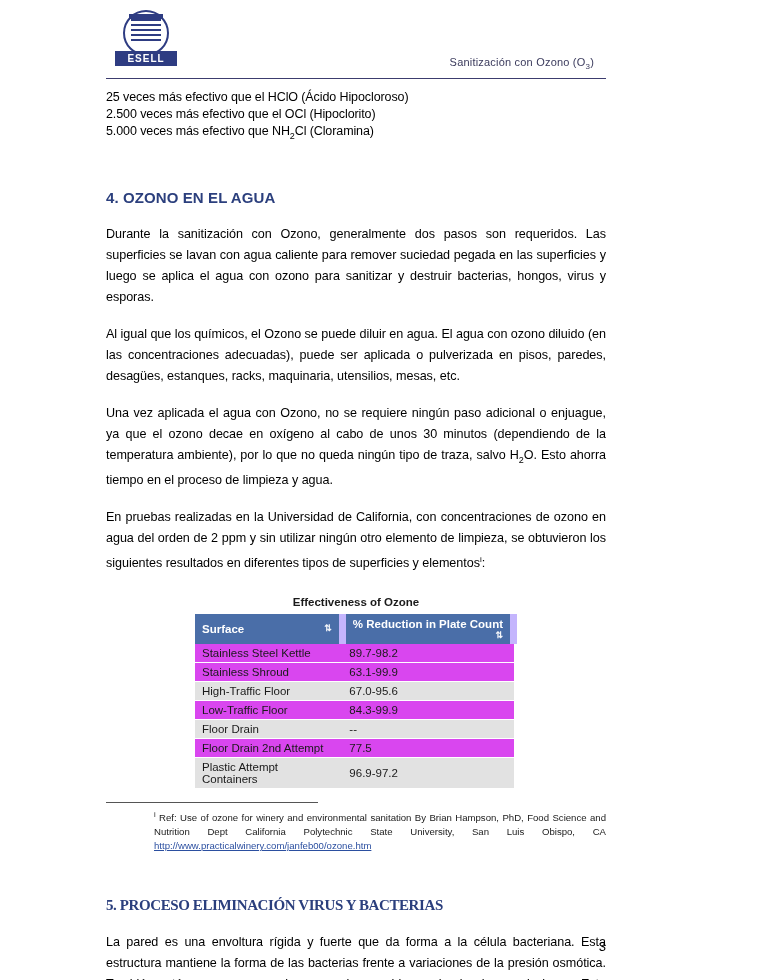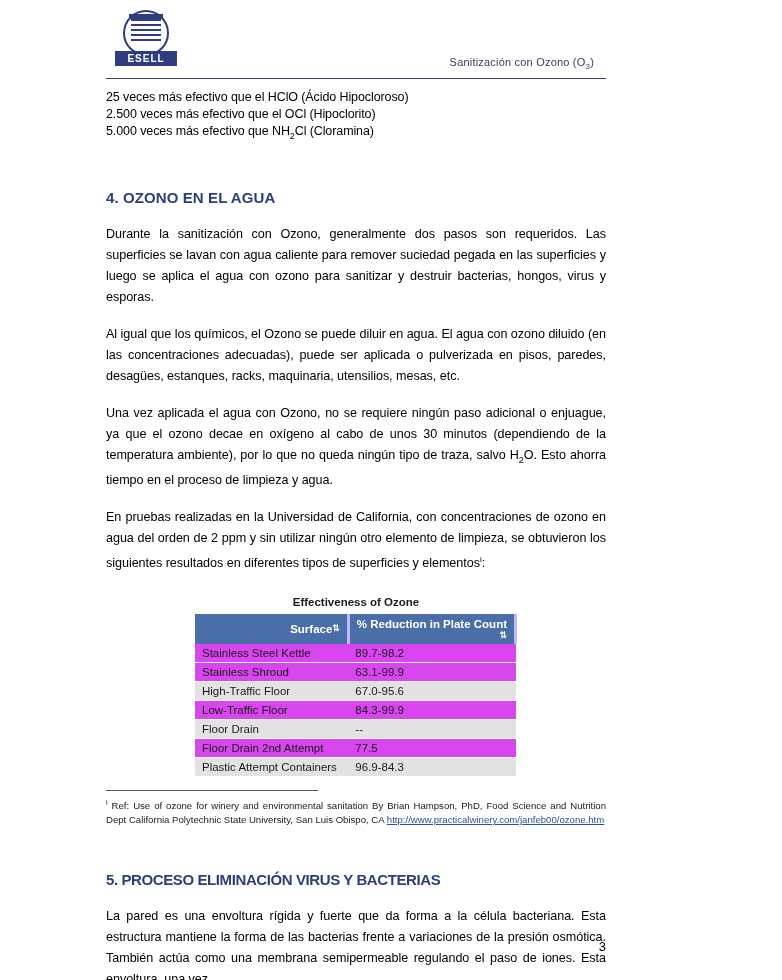--- a/index.html
+++ b/index.html
@@ -113,20 +113,21 @@
 
   h2.section {
     color: #2b3f7d;
     font-size: 15px;
     font-weight: bold;
     margin: 44px 0 18px 0;
     letter-spacing: 0.1px;
   }
   h2.section.tight {
     letter-spacing: -0.4px;
+    font-family: Liberation Serif, serif;
   }
 
   p.body {
     font-size: 12.6px;
     line-height: 21px;
     text-align: justify;
     margin: 0 0 16px 0;
     letter-spacing: -0.05px;
   }
   p.body sub {
@@ -150,24 +151,24 @@
     color: #1a1a1a;
   }
   table.oz {
     border-collapse: collapse;
     width: 100%;
     font-size: 11.5px;
   }
   table.oz thead th {
     background: #4a6ea8;
     color: #ffffff;
-    text-align: right;
+    text-align: left;
     font-weight: bold;
     padding: 4px 7px;
-    border-right: 3px solid #c4b5fd;
+    border-right: 7px solid #c4b5fd;
     white-space: nowrap;
   }
   table.oz thead th .sortmark {
     float: right;
     font-size: 9px;
     opacity: 0.95;
   }
   table.oz tbody td {
     padding: 3px 7px;
     border-bottom: 1px solid #ffffff;
@@ -181,20 +182,21 @@
   .fn-rule {
     width: 212px;
     border-top: 1px solid #555;
     margin: 13px 0 5px 0;
   }
   .footnote {
     font-size: 9.6px;
     line-height: 14px;
     text-align: justify;
     color: #1a1a1a;
+    margin-left: 48px;
   }
   .footnote sup {
     font-size: 7.5px;
     vertical-align: super;
   }
   .footnote a {
     color: #2b4fa0;
     text-decoration: underline;
   }
 
@@ -271,21 +273,21 @@
         <tr class="even">
           <td class="c1">Floor Drain</td>
           <td>--</td>
         </tr>
         <tr class="odd">
           <td class="c1">Floor Drain 2nd Attempt</td>
           <td>77.5</td>
         </tr>
         <tr class="even">
           <td class="c1">Plastic Attempt Containers</td>
-          <td>96.9-84.3</td>
+          <td>96.9-97.2</td>
         </tr>
       </tbody>
     </table>
   </div>
 
   <div class="fn-rule"></div>
   <div class="footnote"><sup>i</sup><span> Ref: Use of ozone for winery and environmental sanitation By Brian Hampson, PhD, Food Science and Nutrition Dept California Polytechnic State University, San Luis Obispo, CA </span><a href="#">http://www.practicalwinery.com/janfeb00/ozone.htm</a></div>
 
   <h2 class="section tight">5.  PROCESO ELIMINACIÓN VIRUS Y BACTERIAS</h2>
   <p class="body">La pared es una envoltura rígida y fuerte que da forma a la célula bacteriana. Esta estructura mantiene la forma de las bacterias frente a variaciones de la presión osmótica. También actúa como una membrana semipermeable regulando el paso de iones. Esta envoltura, una vez</p>

